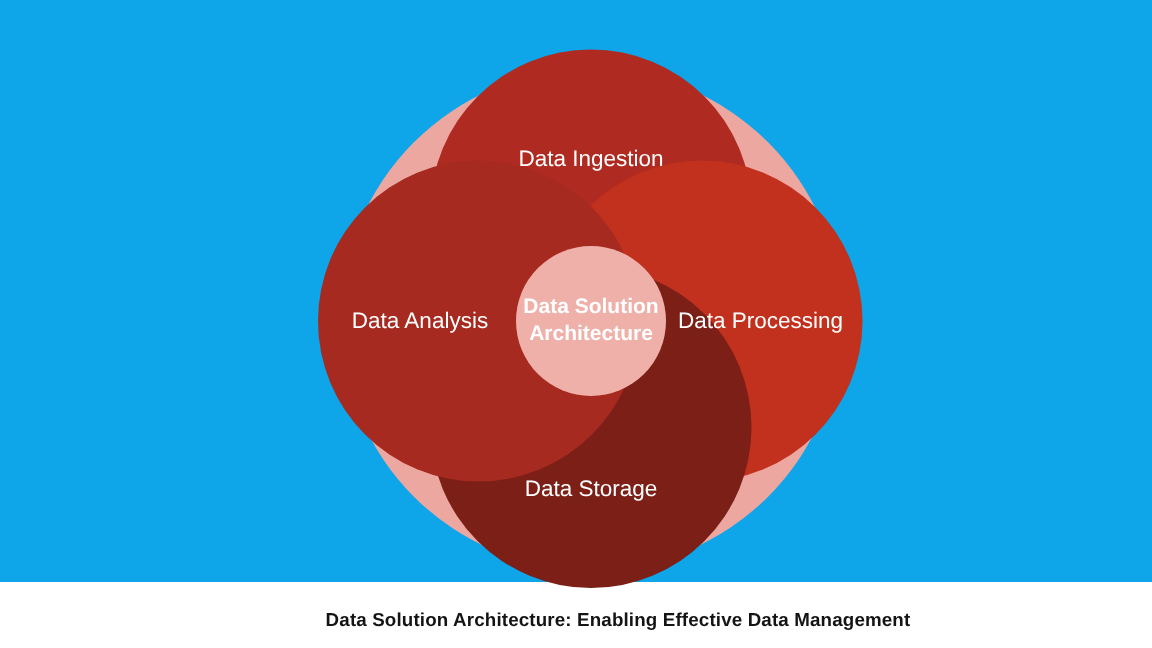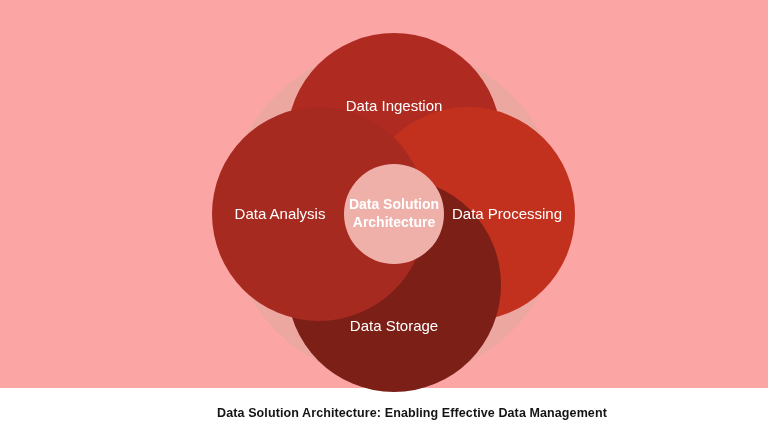--- a/index.html
+++ b/index.html
@@ -13,21 +13,21 @@
     height: 432px;
     overflow: hidden;
     font-family: "Liberation Sans", sans-serif;
     -webkit-font-smoothing: antialiased;
   }
 
   #stage {
     position: relative;
     width: 768px;
     height: 388px;
-    background: #fca5a5;
+    background: #0ea5e9;
   }
 
   
   .diagram {
     position: absolute;
     left: 0;
     top: 0;
     width: 768px;
     height: 400px;
   }

